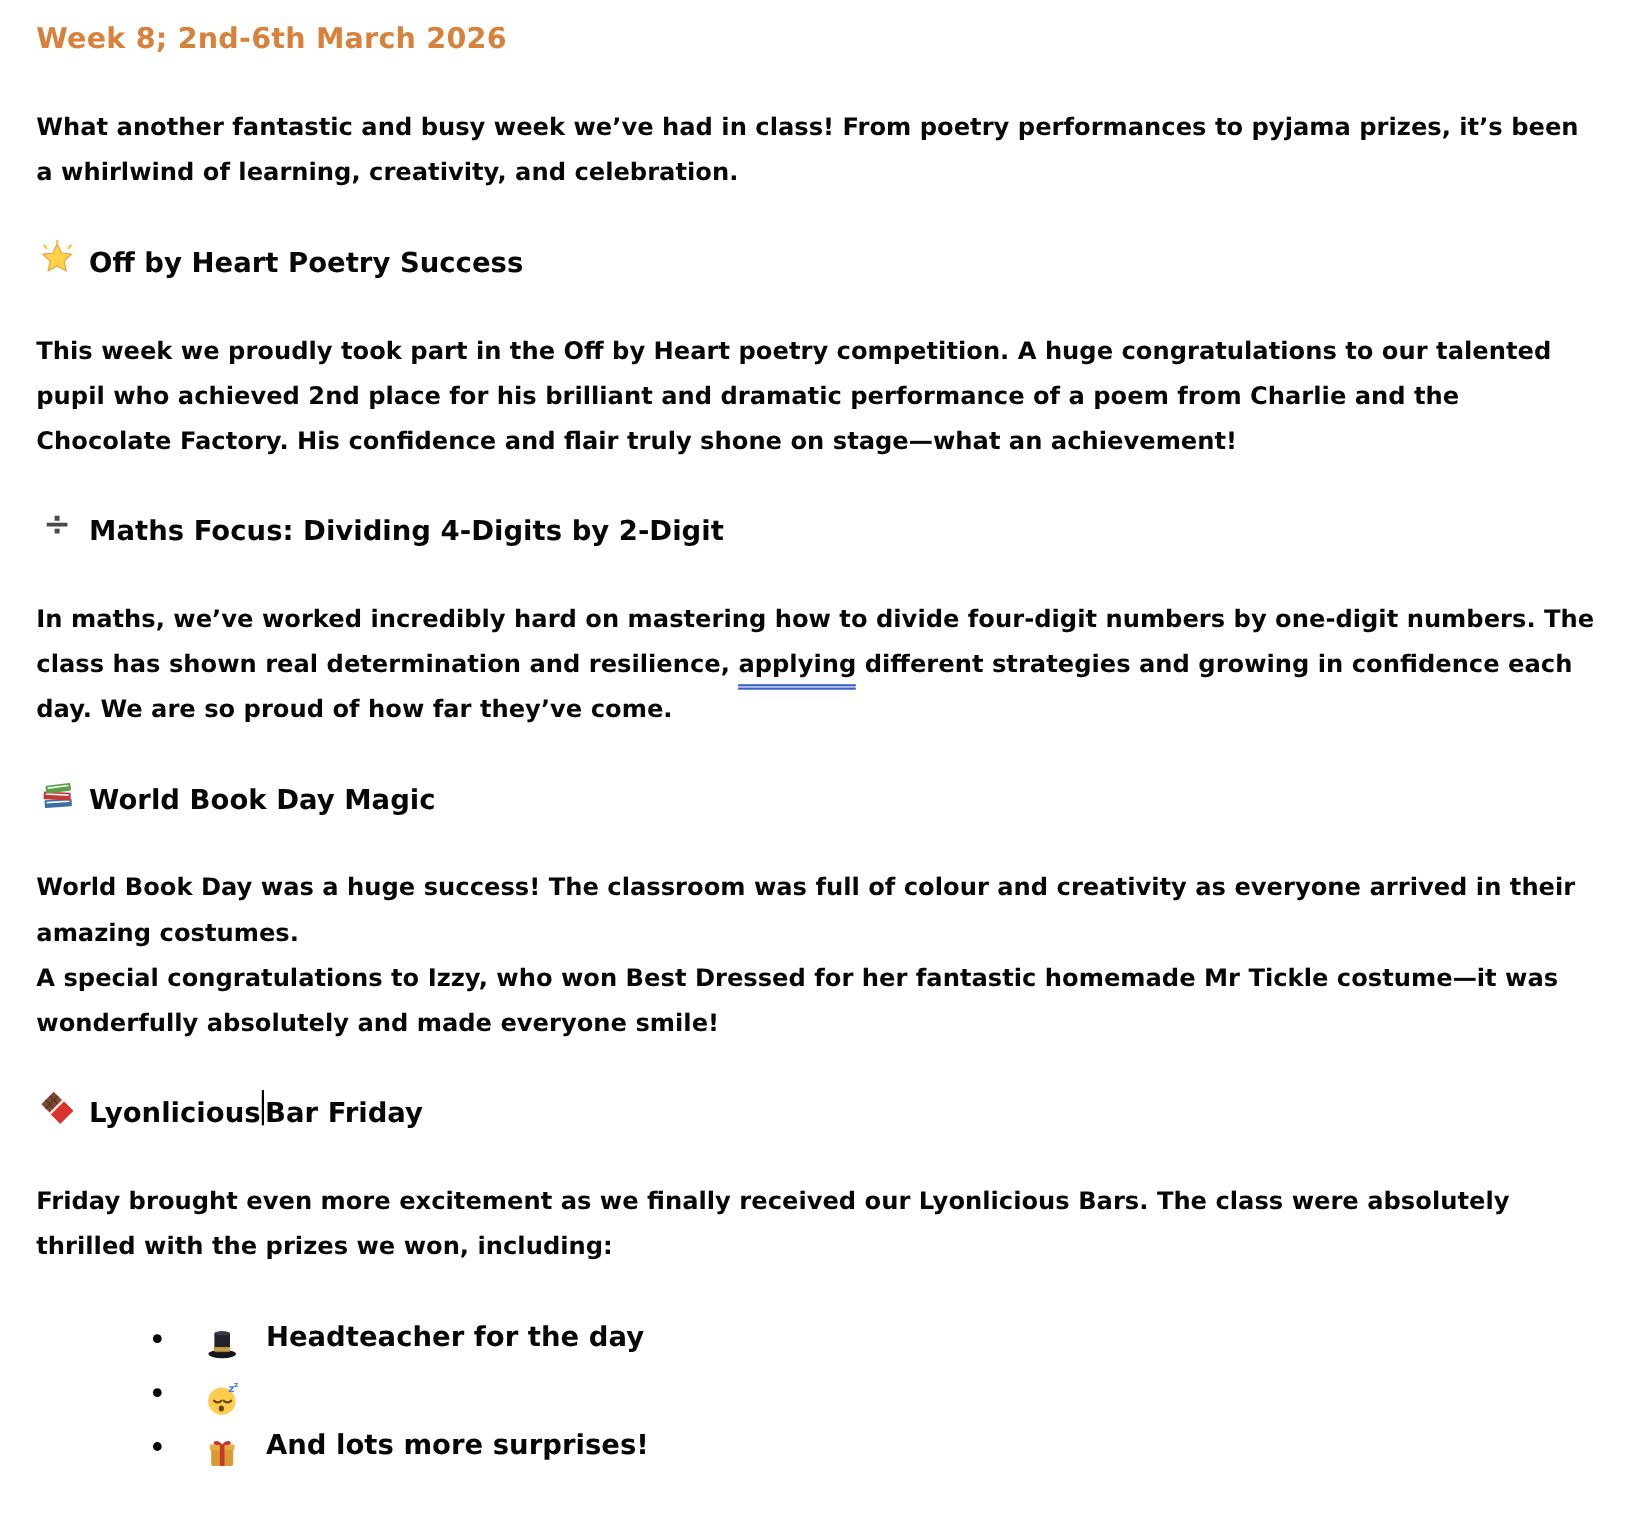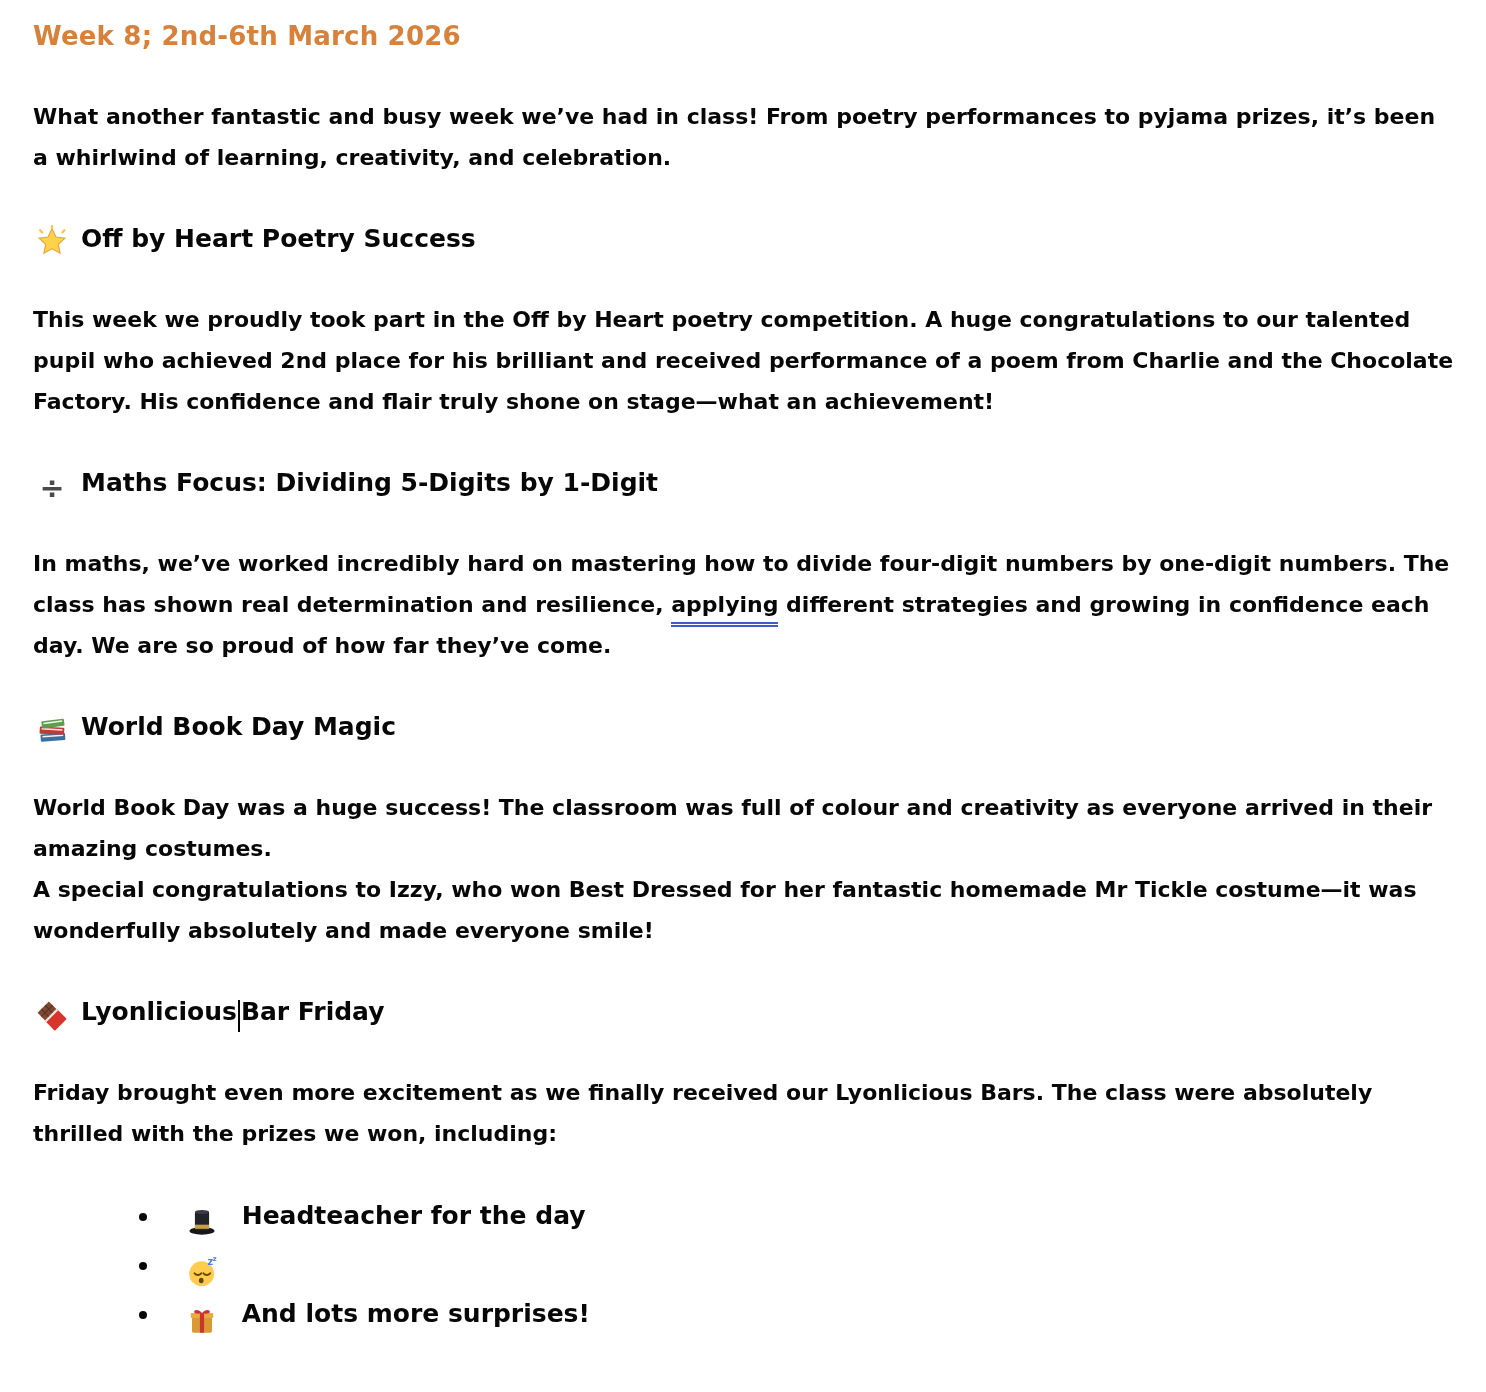--- a/index.html
+++ b/index.html
@@ -29,21 +29,21 @@
     margin-top: 40px;
     max-width: 1430px;
   }
   .heading {
     font-size: 25px;
     font-weight: 700;
     color: #070707;
     line-height: 41px;
     margin-top: 40px;
     display: flex;
-    align-items: flex-end;
+    align-items: flex-start;
   }
   .icon {
     display: inline-flex;
     align-items: center;
     justify-content: center;
     width: 38px;
     margin-right: 10px;
     flex: 0 0 auto;
   }
   .divide-glyph {
@@ -95,27 +95,27 @@
 
   <div class="heading">
     <span class="icon">
       <svg viewBox="0 0 36 36" width="34" height="34" aria-hidden="true">
         <path d="M18 4l4.2 8.7 9.5 1.2-7 6.6 1.9 9.4L18 25.2 9.4 29.9l1.9-9.4-7-6.6 9.5-1.2z" fill="#FFD24A" stroke="#E8A33D" stroke-width="1.2"></path>
         <path d="M5.5 5.5l2 2.4 M31 5.5l-2 2.4 M18 1v2.2" stroke="#F7C843" stroke-width="2.4" stroke-linecap="round"></path>
       </svg>
     </span>
     <span>Off by Heart Poetry Success</span>
   </div>
-  <div class="para">This week we proudly took part in the Off by Heart poetry competition. A huge congratulations to our talented pupil who achieved 2nd place for his brilliant and received performance of a poem from Charlie and the Chocolate Factory. His confidence and flair truly shone on stage—what an achievement!</div>
+  <div class="para">This week we proudly took part in the Off by Heart poetry competition. A huge congratulations to our talented pupil who achieved 2nd place for his brilliant and dramatic performance of a poem from Charlie and the Chocolate Factory. His confidence and flair truly shone on stage—what an achievement!</div>
 
   <div class="heading">
     <span class="icon">
       <span class="divide-glyph">÷</span>
     </span>
-    <span>Maths Focus: Dividing 5-Digits by 1-Digit</span>
+    <span>Maths Focus: Dividing 4-Digits by 2-Digit</span>
   </div>
   <div class="para">
     <span>In maths, we’ve worked incredibly hard on mastering how to divide four-digit numbers by one-digit numbers. The class has shown real determination and resilience, </span><span class="grammar-underline" style="border-bottom-color: rgb(58, 95, 205);">applying</span><span> different strategies and growing in confidence each day. We are so proud of how far they’ve come.</span>
   </div>
 
   <div class="heading">
     <span class="icon">
       <svg viewBox="0 0 36 36" width="34" height="34" aria-hidden="true">
         <g transform="rotate(-4 19 26)">
           <rect x="6" y="22" width="26" height="7.5" rx="1" fill="#3B6FA0"></rect>

